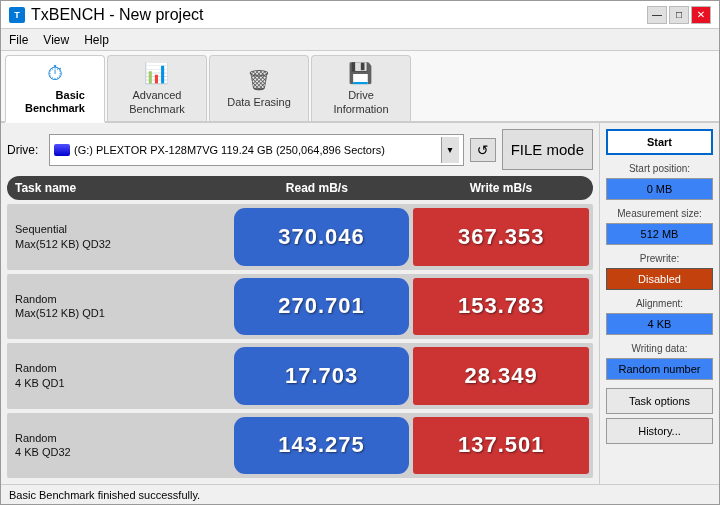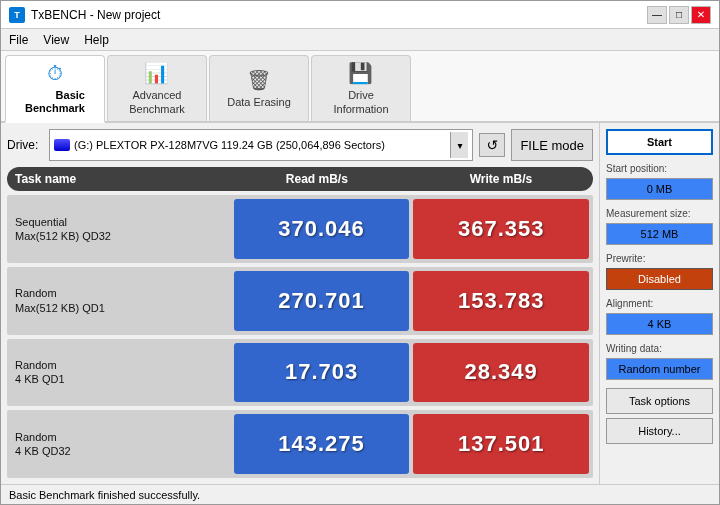--- a/index.html
+++ b/index.html
@@ -34,21 +34,21 @@
       gap: 6px;
     }
     .title-icon {
       width: 16px; height: 16px;
       background: #0078d7;
       border-radius: 2px;
       display: flex; align-items: center; justify-content: center;
       color: white; font-size: 9px; font-weight: bold;
     }
     .title-text {
-      font-size: 12px;
+      font-size: 16px;
       color: #000;
     }
     .title-controls {
       display: flex; gap: 2px;
     }
     .title-btn {
       width: 20px; height: 18px;
       background: #e0e0e0;
       border: 1px solid #bbb;
       cursor: pointer;
@@ -166,27 +166,27 @@
     }
     .refresh-btn {
       width: 26px; height: 24px;
       background: #e0e0e0;
       border: 1px solid #999;
       cursor: pointer;
       display: flex; align-items: center; justify-content: center;
       font-size: 14px;
     }
     .file-mode-btn {
-      height: 32px;
+      height: 41px;
       background: #e0e0e0;
       border: 1px solid #999;
       cursor: pointer;
       display: flex; align-items: center; justify-content: center;
       padding: 0 8px;
-      font-size: 13px;
+      font-size: 15px;
       font-weight: 500;
     }
     
     .bench-table {
       flex: 1;
       display: flex;
       flex-direction: column;
       gap: 4px;
     }
     .table-header {
@@ -212,21 +212,21 @@
       color: #111;
       line-height: 1.3;
     }
     .row-read {
       flex: 1;
       margin: 4px 4px 4px 0;
       background: #3366cc;
       display: flex;
       align-items: center;
       justify-content: center;
-      border-radius: 3px;
+      border-radius: 11px;
       height: calc(100% - 8px);
     }
     .row-write {
       flex: 1;
       margin: 4px 4px 4px 0;
       background: #cc3333;
       display: flex;
       align-items: center;
       justify-content: center;
       border-radius: 3px;
@@ -240,20 +240,21 @@
       text-shadow: 1px 1px 2px rgba(0,0,0,0.5);
     }
     
     .right-panel {
       width: 120px;
       padding: 6px 6px;
       display: flex;
       flex-direction: column;
       gap: 4px;
       border-left: 1px solid #ccc;
+      text-align: center;
     }
     .right-btn {
       width: 100%;
       height: 26px;
       background: #e8e8e8;
       border: 1px solid #999;
       cursor: pointer;
       display: flex; align-items: center; justify-content: center;
       font-size: 11px;
       font-weight: 500;

